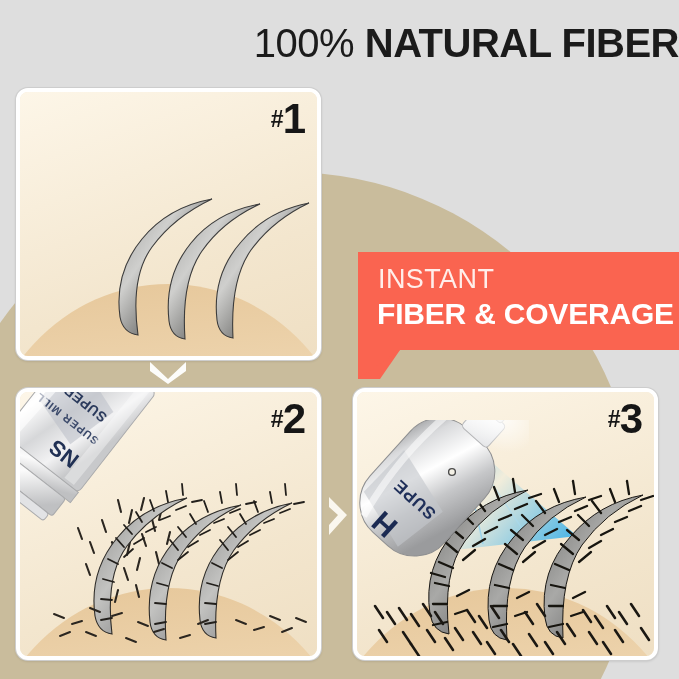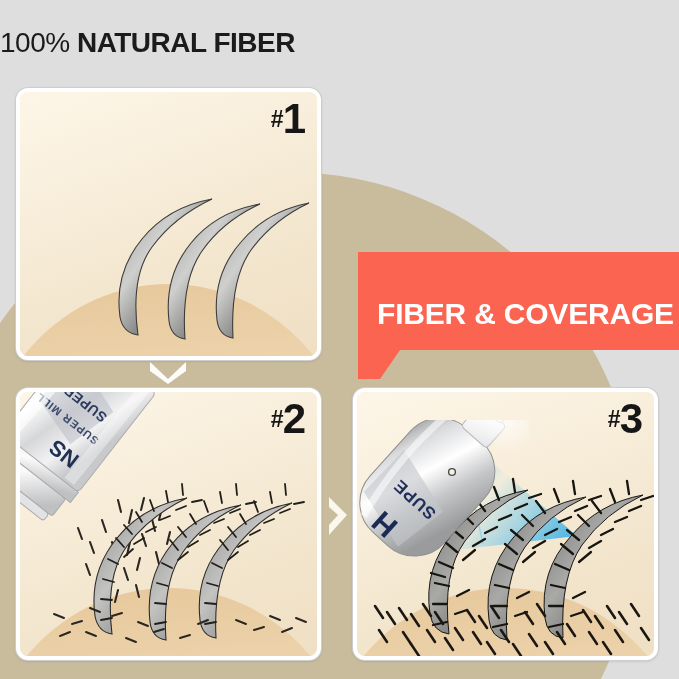--- a/index.html
+++ b/index.html
@@ -22,22 +22,22 @@
     width: 700px; height: 700px;
     border-radius: 50%;
     background: #c9bc9c;
   }
 
   
   #title {
     position: absolute;
     left: 0; top: 20px;
     width: 679px;
-    text-align: left;
-    font-size: 28px;
+    text-align: right;
+    font-size: 40px;
     line-height: 46px;
     letter-spacing: -0.5px;
     white-space: nowrap;
     color: #1b1b1b;
     z-index: 30;
   }
   #title .light { font-weight: 400; }
   #title .bold  { font-weight: 700; }
 
   
@@ -501,20 +501,21 @@
         </g>
       </svg>
 
       <div class="num">
         <span class="hash">#</span><span class="dig">3</span>
       </div>
     </div>
   </div>
 
   <div id="callout">
+    <div class="line1">INSTANT</div>
     <div class="line2">
       <span>FIBER</span>
       <span class="amp">&amp;</span>
       <span>COVERAGE</span>
     </div>
   </div>
   <div id="callout-tail"></div>
 
   <svg class="chev" id="chev-down" viewBox="0 0 42 26">
     <path d="M3 4 L21 21 L39 4 L39 13 L21 26 L3 13 Z" fill="#ffffff" opacity=".95"></path>

